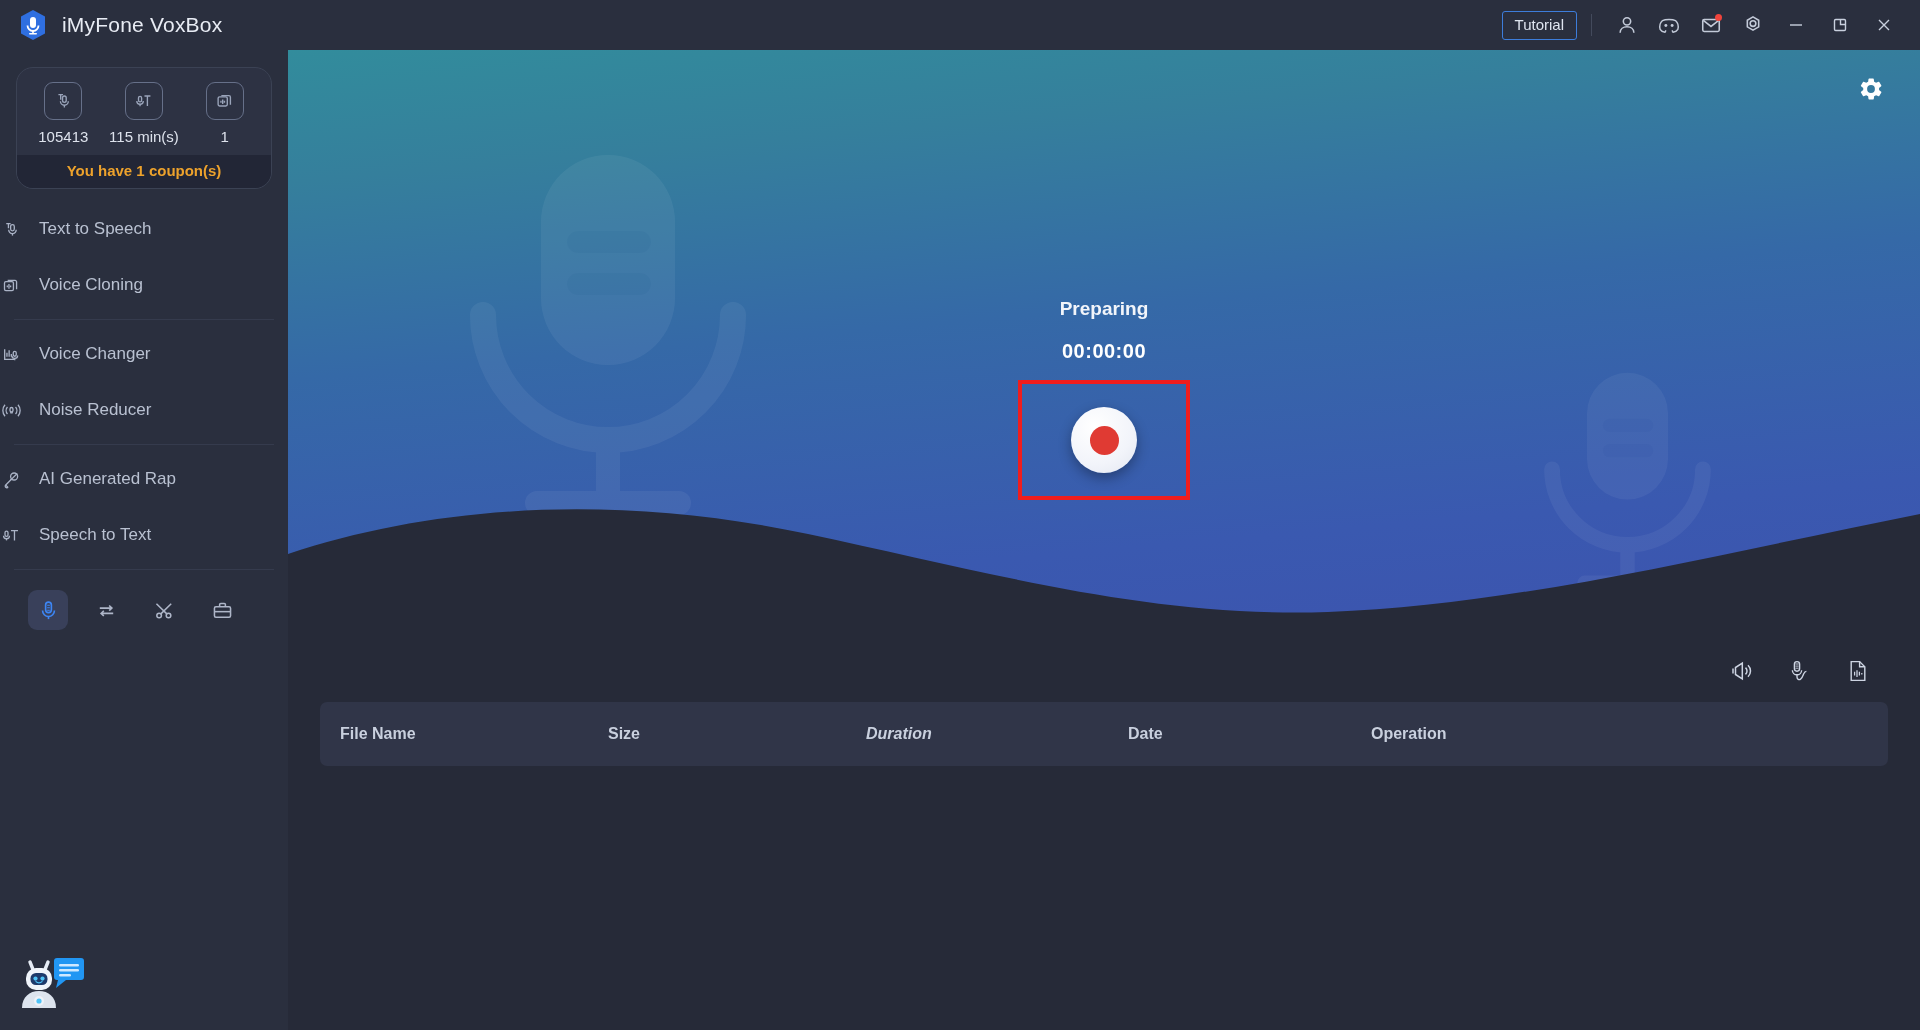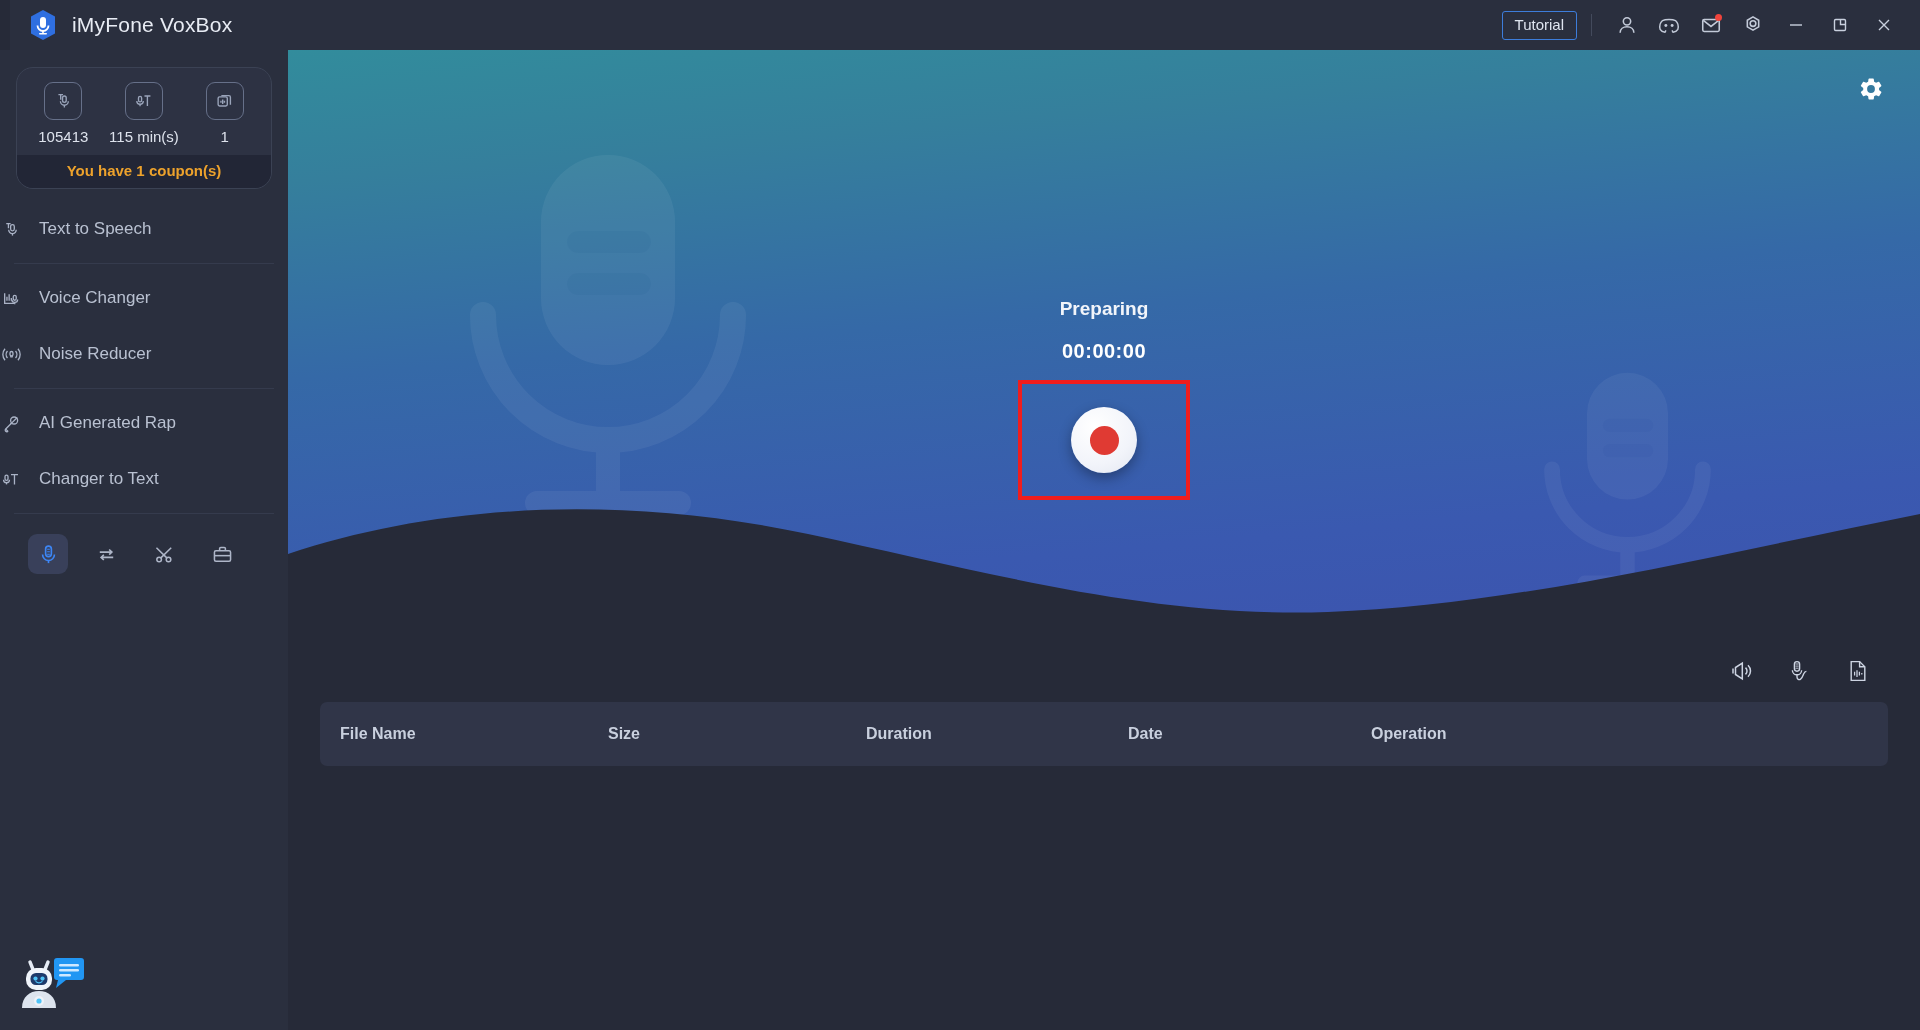--- a/index.html
+++ b/index.html
@@ -16,21 +16,21 @@
     background: #262a38;
     display: flex; flex-direction: column;
   }
 
   
   .titlebar {
     height: 50px; flex: 0 0 50px;
     background: #2a2f3e;
     display: flex; align-items: center;
     padding: 0 14px 0 18px;
-    position: relative; z-index: 40; margin-left: 10px;
+    position: relative; z-index: 40;
   }
   .brand { display: flex; align-items: center; gap: 14px; }
   .brand-logo {
     width: 30px; height: 32px; position: relative;
   }
   .brand-title {
     font-size: 21px; color: #e8ecf4; letter-spacing: .2px;
   }
   .tb-right { margin-left: auto; display: flex; align-items: center; gap: 0px; }
   .tutorial-btn {
@@ -183,21 +183,21 @@
     border-radius: 7px;
     height: 64px;
     display: flex; align-items: center;
     color: #c9d0de;
     font-size: 16px; font-weight: bold;
     padding-left: 20px;
   }
   .th { flex: 0 0 auto; }
   .th-name { width: 268px; }
   .th-size { width: 258px; }
-  .th-dur  { width: 262px; }
+  .th-dur  { width: 262px; font-style: italic; }
   .th-date { width: 243px; }
   .th-op   { width: 240px; }
   .table-body { min-height: 120px; }
 </style>
 </head>
 <body>
 
 <div class="app">
 
   <div class="titlebar">
@@ -320,20 +320,30 @@
             <span class="nav-ico">
               <svg width="21" height="21" viewBox="0 0 24 24" fill="none" stroke="currentColor" stroke-width="1.5">
                 <path d="M6 5.2h5M8.5 5.2v5.4"></path>
                 <rect x="11" y="6.4" width="4.2" height="7.2" rx="2.1"></rect>
                 <path d="M8.8 12.4a4.3 4.3 0 0 0 8.6 0"></path>
                 <path d="M13.1 16.7V19"></path>
               </svg>
             </span>
             <span>Text to Speech</span>
           </div>
+          <div class="nav-item">
+            <span class="nav-ico">
+              <svg width="21" height="21" viewBox="0 0 24 24" fill="none" stroke="currentColor" stroke-width="1.5">
+                <rect x="4" y="7.6" width="10.2" height="10.2" rx="1.6"></rect>
+                <path d="M7.6 6.2h8.5a1.7 1.7 0 0 1 1.7 1.7v8.5"></path>
+                <path d="M7.2 11.9v2.2M9.1 10.3v5.4M11 11.9v2.2"></path>
+              </svg>
+            </span>
+            <span>Voice Cloning</span>
+          </div>
         </div>
 
         <div class="nav-sep"></div>
 
         <div class="nav-group">
           <div class="nav-item">
             <span class="nav-ico">
               <svg width="21" height="21" viewBox="0 0 24 24" fill="none" stroke="currentColor" stroke-width="1.5">
                 <path d="M4.2 6v11.5h11"></path>
                 <path d="M6.8 14.5V10M9.3 14.5V7.2M11.8 14.5v-3"></path>
@@ -373,21 +383,21 @@
           </div>
           <div class="nav-item">
             <span class="nav-ico">
               <svg width="21" height="21" viewBox="0 0 24 24" fill="none" stroke="currentColor" stroke-width="1.5">
                 <rect x="4.6" y="7" width="3.4" height="6" rx="1.7"></rect>
                 <path d="M2.9 12.2a3.4 3.4 0 0 0 6.8 0"></path>
                 <path d="M6.3 15.6v2"></path>
                 <path d="M11.4 6.4h8M15.4 6.4v11.2"></path>
               </svg>
             </span>
-            <span>Changer to Text</span>
+            <span>Speech to Text</span>
           </div>
         </div>
 
         <div class="nav-sep"></div>
 
         <div class="tool-row">
           <span class="tool-btn active">
             <svg width="23" height="23" viewBox="0 0 24 24" fill="none" stroke="currentColor" stroke-width="1.7">
               <rect x="9" y="3.2" width="6" height="11" rx="3"></rect>
               <path d="M10.6 6.6h2.8M10.6 9.2h2.8M10.6 11.8h2.8" stroke-width="1.1"></path>

